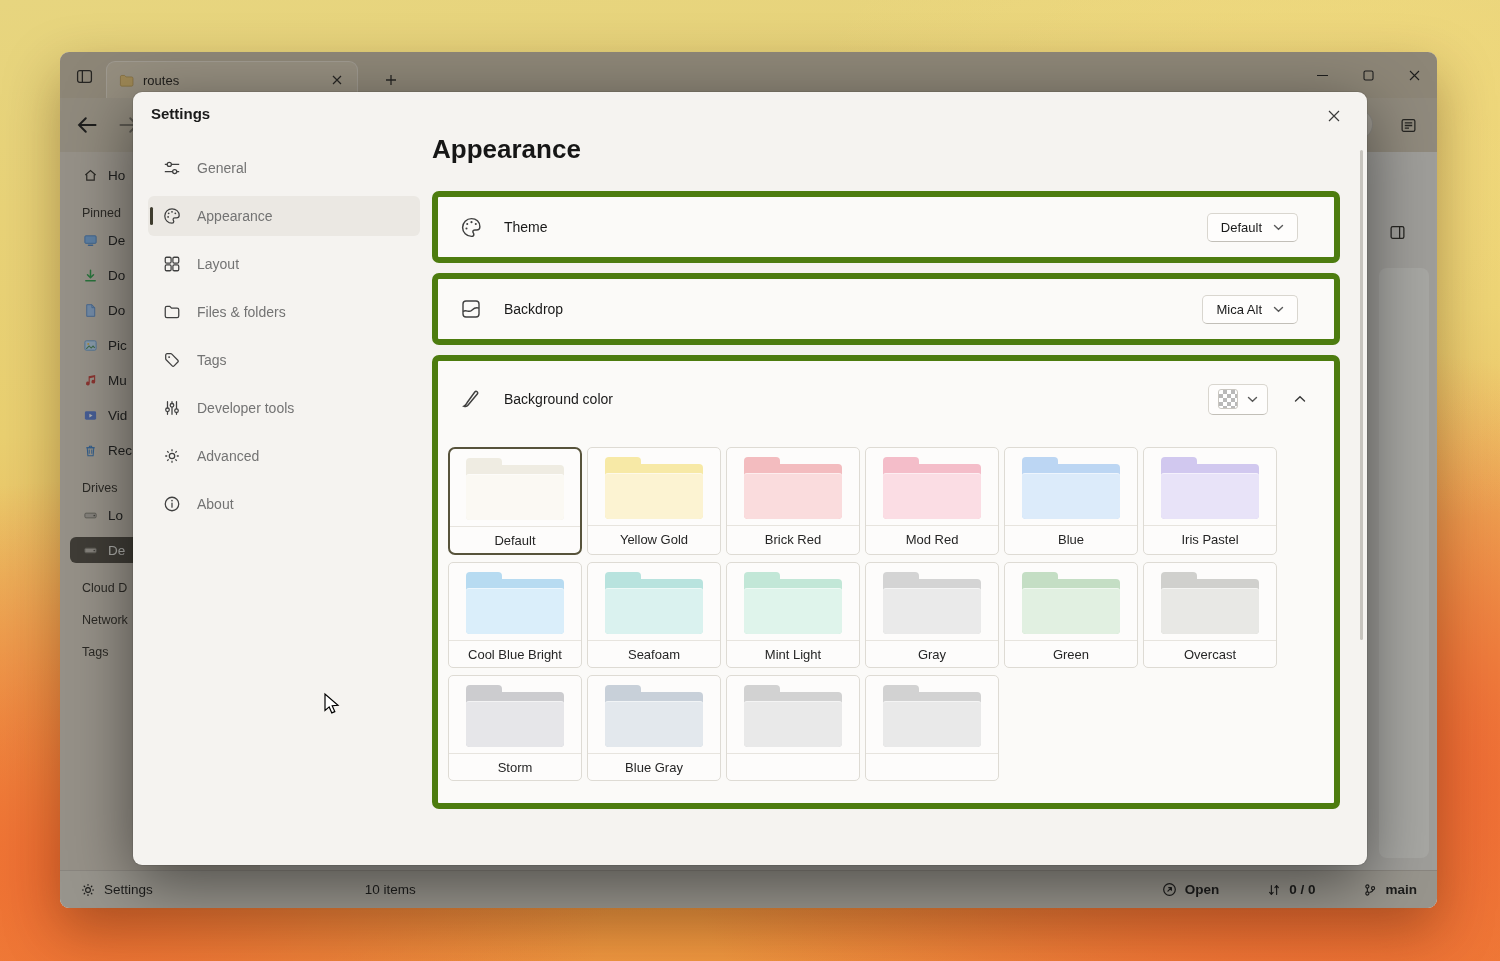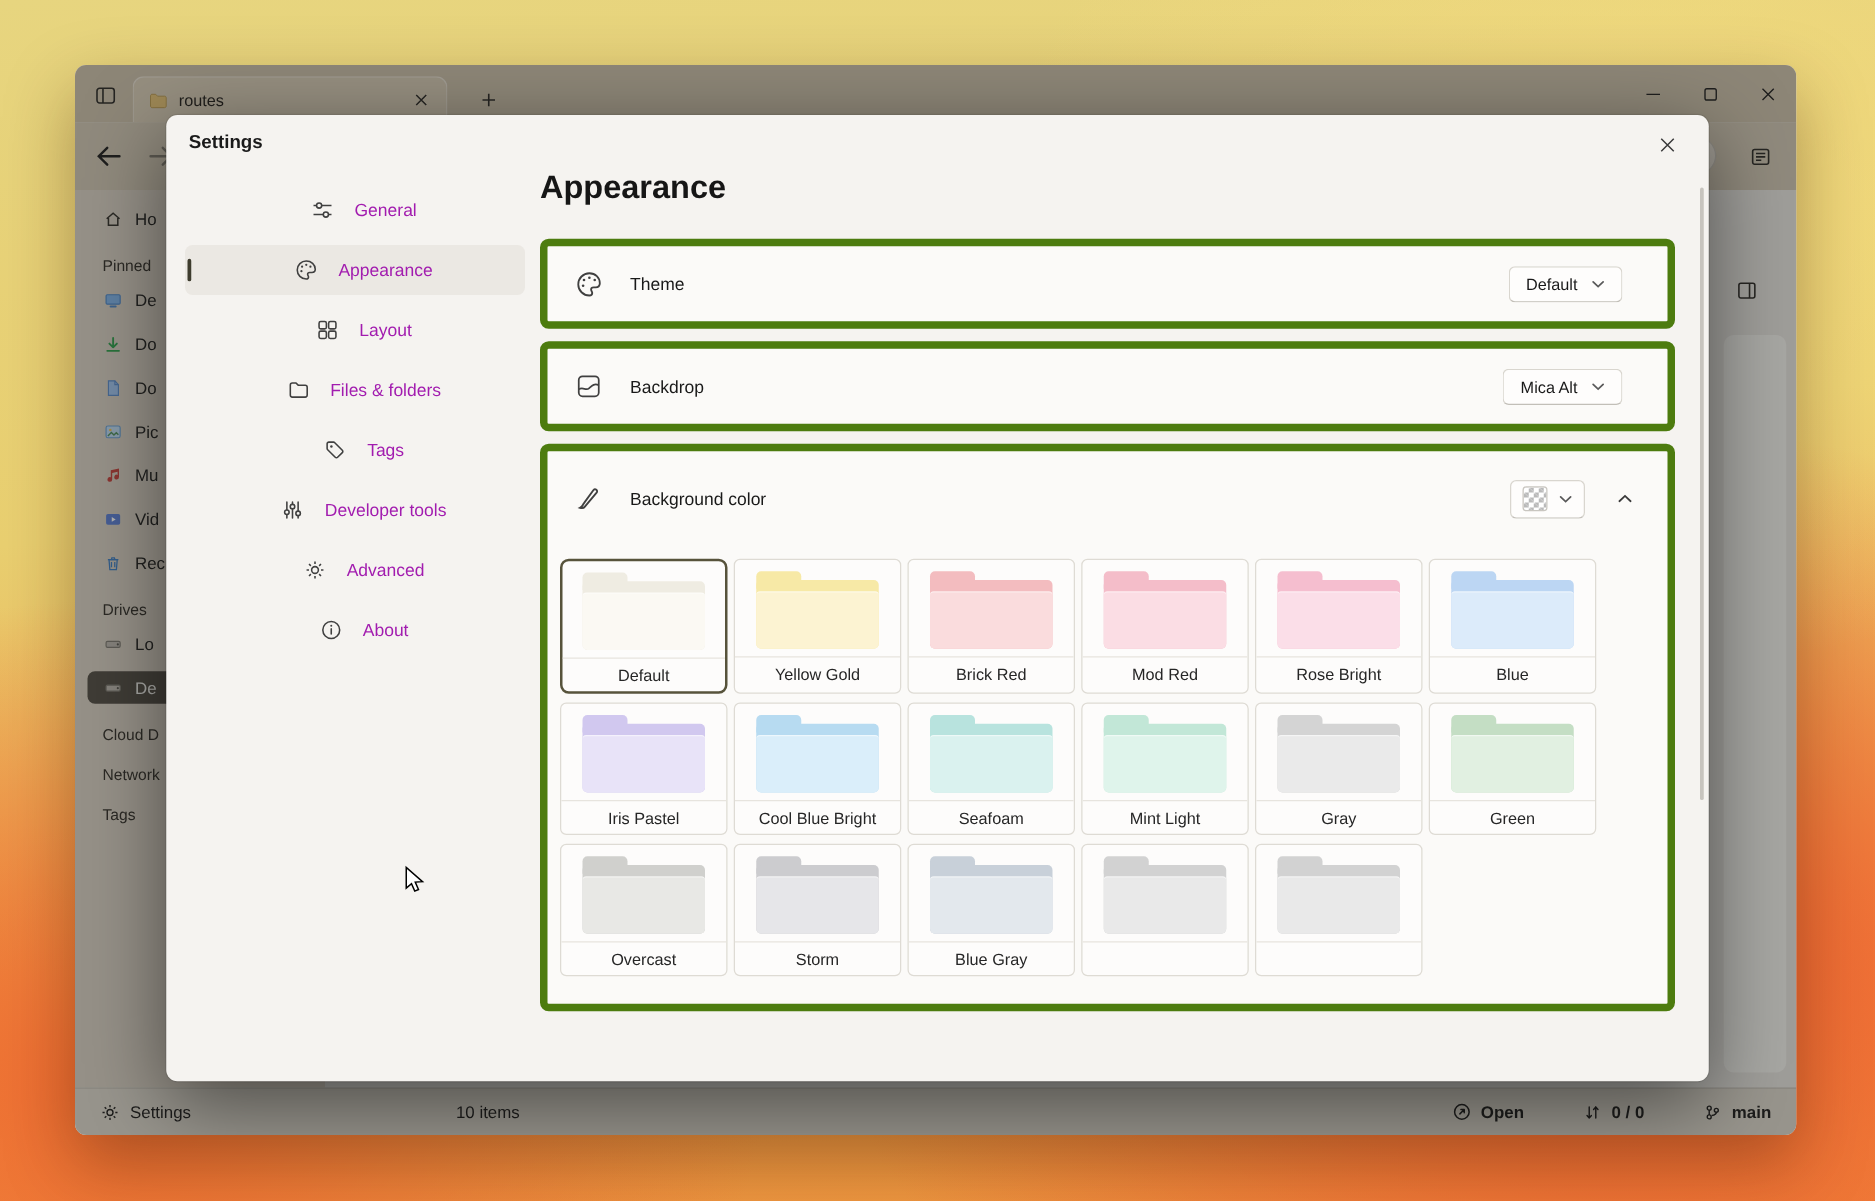--- a/index.html
+++ b/index.html
@@ -66,21 +66,21 @@
   .dialog {
     position:absolute; left:73px; top:40px; width:1234px; height:773px; z-index:10;
     background:#f5f3f0; border-radius:9px; overflow:hidden;
     box-shadow:0 18px 65px rgba(0,0,0,.5), 0 0 0 1px rgba(0,0,0,.08);
   }
   .dlg-title { position:absolute; left:18px; top:13px; font-size:15px; font-weight:700; color:#1a1a1a; }
   .dlg-close { position:absolute; right:18px; top:10px; width:30px; height:28px; border-radius:5px; display:flex; align-items:center; justify-content:center; }
   .dlg-scroll { position:absolute; right:4px; top:58px; width:3px; height:490px; border-radius:2px; background:#c7c4be; }
 
   .dlg-nav { position:absolute; left:15px; top:56px; width:272px; }
-  .nav-item { position:relative; height:40px; margin-bottom:8px; display:flex; align-items:center; gap:16px; padding-left:14px; border-radius:6px; font-size:14px; color:#a21caf;justify-content:center; }
+  .nav-item { position:relative; height:40px; margin-bottom:8px; display:flex; align-items:center; gap:16px; padding-left:14px; border-radius:6px; font-size:14px; color:#737373; }
   .nav-item.selected { background:#ebe8e3; }
   .nav-item.selected::before { content:""; position:absolute; left:2px; top:11px; width:3px; height:18px; border-radius:2px; background:#3e3c2e; }
   .nav-ic { width:19px; height:19px; display:flex; align-items:center; justify-content:center; }
 
   .dlg-content { position:absolute; left:299px; top:0; width:908px; }
   .page-title { margin:42px 0 26px; font-size:26px; font-weight:600; color:#161616; }
   .card { background:#fbfaf8; border:6px solid #4d7c0f; border-radius:7px; }
   .row-card { height:72px; margin-bottom:10px; display:flex; align-items:center; padding:0 20px; }
   .card-ic { width:26px; height:26px; display:flex; align-items:center; justify-content:center; }
   .card-label { margin-left:20px; font-size:14px; color:#191919; }
@@ -498,28 +498,20 @@
               <div class="swatch-label">Brick Red</div>
             </div>
             <div class="swatch" style="--back: #f4bdc9; --front: #fbdde4;">
               <div class="folder">
                 <div class="f-tab"></div>
                 <div class="f-backp"></div>
                 <div class="f-front"></div>
               </div>
               <div class="swatch-label">Mod Red</div>
             </div>
-            <div class="swatch" style="--back: #f5becf; --front: #fbdee8;">
-              <div class="folder">
-                <div class="f-tab"></div>
-                <div class="f-backp"></div>
-                <div class="f-front"></div>
-              </div>
-              <div class="swatch-label">Rose Bright</div>
-            </div>
             <div class="swatch" style="--back: #bcd6f3; --front: #dcebfa;">
               <div class="folder">
                 <div class="f-tab"></div>
                 <div class="f-backp"></div>
                 <div class="f-front"></div>
               </div>
               <div class="swatch-label">Blue</div>
             </div>
             <div class="swatch" style="--back: #d1c8ef; --front: #e8e3f8;">
               <div class="folder">

